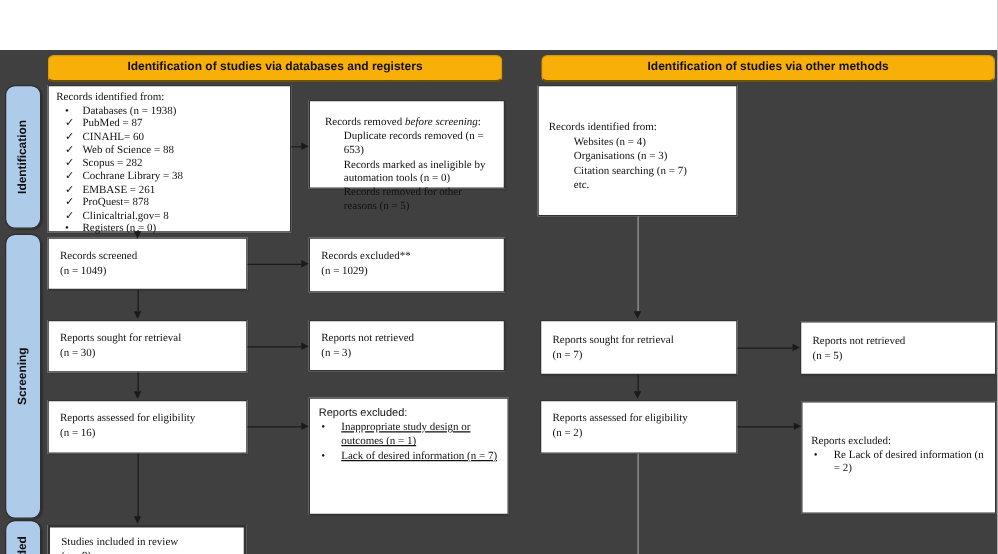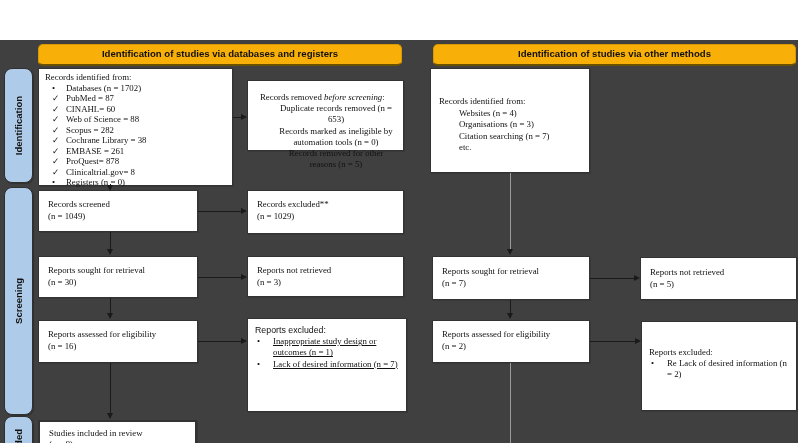--- a/index.html
+++ b/index.html
@@ -27,21 +27,21 @@
   
   .bx{position:absolute;background:#fff;border:1.4px solid #333;box-sizing:border-box;
       font-size:8.8px;line-height:1.2;box-shadow:1px 1px 0 rgba(0,0,0,.12);}
   .bx .ln{white-space:nowrap;}
   .row{display:flex;}
   .mk{flex:0 0 14px;text-align:left;}
 
   #bxA{left:38px;top:28px;width:195px;height:118px;padding:3px 2px 0 6px;line-height:10.55px;}
   #bxA .row .mk{margin-left:7px;}
   #bxB{left:247px;top:40px;width:157px;height:71px;padding:11px 6px 0 12px;line-height:11.2px;}
-  #bxB .itm{margin-left:15px;text-align:center;}
+  #bxB .itm{margin-left:15px;}
   #bxC{left:38px;top:150px;width:160px;height:42px;padding:8px 2px 0 9px;line-height:11.5px;}
   #bxD{left:247px;top:150px;width:157px;height:44px;padding:8px 2px 0 9px;line-height:11.5px;}
   #bxE{left:38px;top:216px;width:160px;height:42px;padding:8px 2px 0 9px;line-height:11.5px;}
   #bxF{left:247px;top:216px;width:157px;height:41px;padding:8px 2px 0 9px;line-height:11.5px;}
   #bxG{left:38px;top:280px;width:160px;height:43px;padding:8px 2px 0 9px;line-height:11.5px;}
   #bxH{left:247px;top:278px;width:160px;height:94px;padding:6px 4px 0 7px;line-height:11.2px;}
   #bxH .ttl{font-family:"Liberation Sans",sans-serif;}
   #bxH .row .txt{width:126px;text-decoration:underline;}
   #bxH .row .mk{margin-left:2px;flex-basis:16px;}
   #bxI{left:38px;top:380px;width:159px;height:58px;border-width:2px;padding:6px 2px 0 9px;line-height:11.3px;font-family:Liberation Serif, serif;}
@@ -80,21 +80,21 @@
     <span>Screening</span>
   </div>
   <div class="stage" id="stage-included">
     <span>Included</span>
   </div>
 
   <div class="bx" id="bxA">
     <div class="ln">Records identified from:</div>
     <div class="row">
         <span class="mk">•</span>
-        <span class="ln">Databases (n = 1702)</span>
+        <span class="ln">Databases (n = 1938)</span>
       </div>
     <div class="row">
         <span class="mk">✓</span>
         <span class="ln">PubMed = 87</span>
       </div>
     <div class="row">
         <span class="mk">✓</span>
         <span class="ln">CINAHL= 60</span>
       </div>
     <div class="row">

